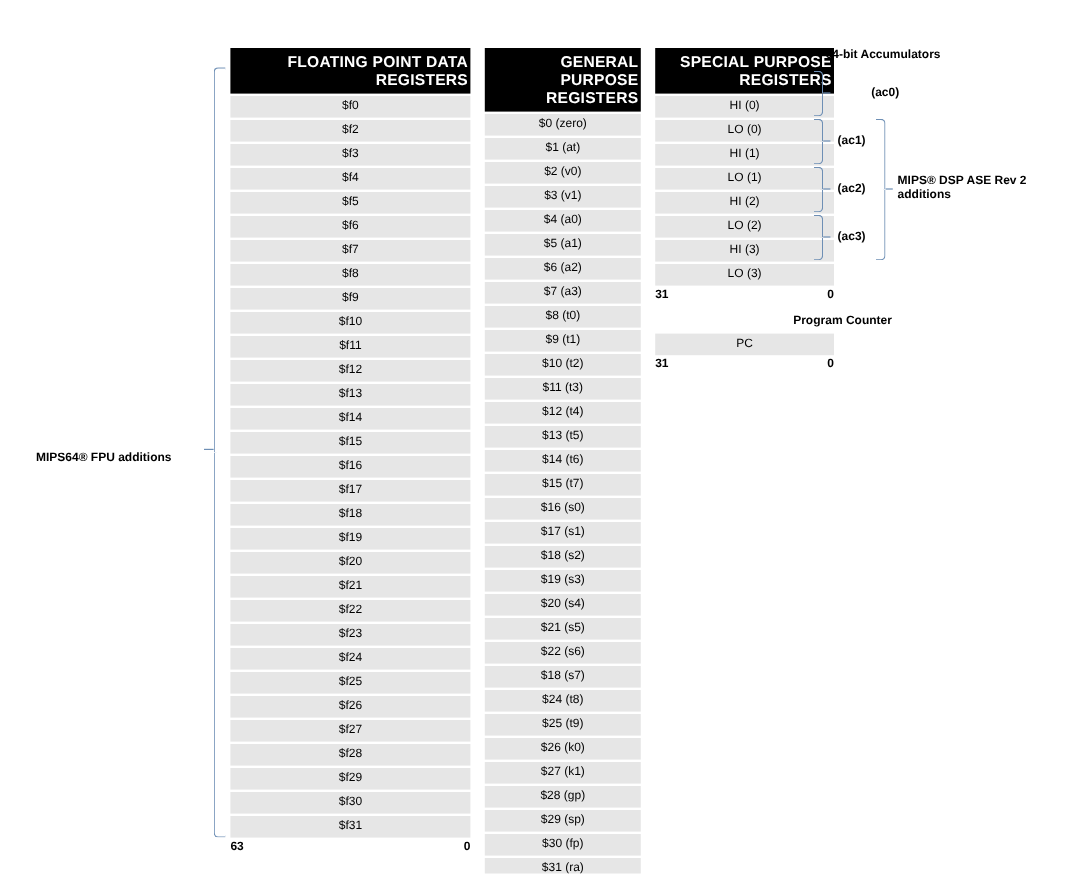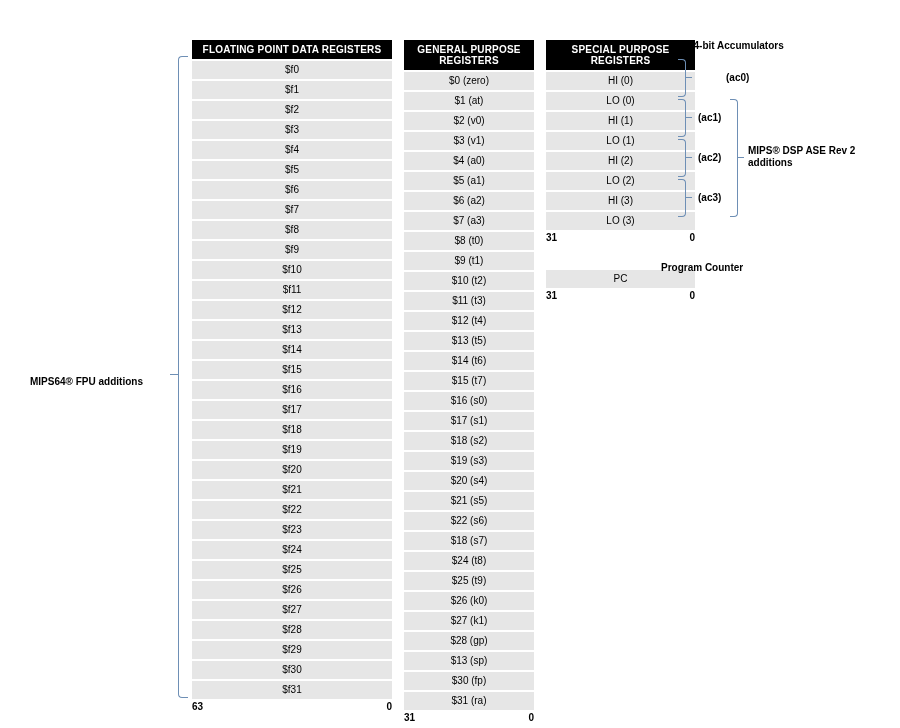--- a/index.html
+++ b/index.html
@@ -24,22 +24,22 @@
     top: 40px;
   }
   .col-fp { left: 192px; width: 200px; }
   .col-gp { left: 404px; width: 130px; }
   .col-sp { left: 546px; width: 149px; }
 
   .header {
     background: #000;
     color: #fff;
     font-weight: bold;
-    font-size: 10px;
-    text-align: center;
+    font-size: 13px;
+    text-align: right;
     padding: 4px 2px;
     letter-spacing: 0.2px;
   }
   .reg {
     background: #e6e6e6;
     text-align: center;
     font-size: 10px;
     color: #000;
     height: 18px;
     line-height: 18px;
@@ -152,21 +152,20 @@
   <div class="bracket-left">
     <div class="upper"></div>
       <div class="lower"></div>
       <div class="nub"></div>
   </div>
 
   <div class="col col-fp">
     <div class="header">FLOATING POINT DATA REGISTERS</div>
     <div id="fp-list">
         <div class="reg">$f0</div>
-        <div class="reg">$f1</div>
         <div class="reg">$f2</div>
         <div class="reg">$f3</div>
         <div class="reg">$f4</div>
         <div class="reg">$f5</div>
         <div class="reg">$f6</div>
         <div class="reg">$f7</div>
         <div class="reg">$f8</div>
         <div class="reg">$f9</div>
         <div class="reg">$f10</div>
         <div class="reg">$f11</div>
@@ -222,21 +221,21 @@
         <div class="reg">$19 (s3)</div>
         <div class="reg">$20 (s4)</div>
         <div class="reg">$21 (s5)</div>
         <div class="reg">$22 (s6)</div>
         <div class="reg">$18 (s7)</div>
         <div class="reg">$24 (t8)</div>
         <div class="reg">$25 (t9)</div>
         <div class="reg">$26 (k0)</div>
         <div class="reg">$27 (k1)</div>
         <div class="reg">$28 (gp)</div>
-        <div class="reg">$13 (sp)</div>
+        <div class="reg">$29 (sp)</div>
         <div class="reg">$30 (fp)</div>
         <div class="reg">$31 (ra)</div>
       </div>
     <div class="bitlabels">
       <span class="left">31</span>
       <span class="right">0</span>
     </div>
   </div>
 
   <div class="col col-sp">

